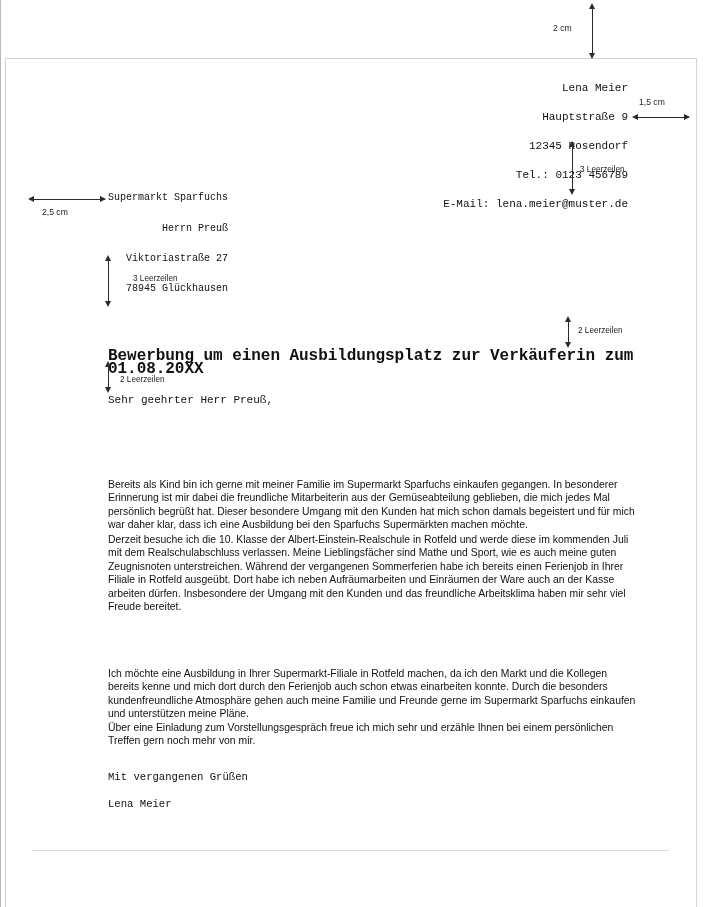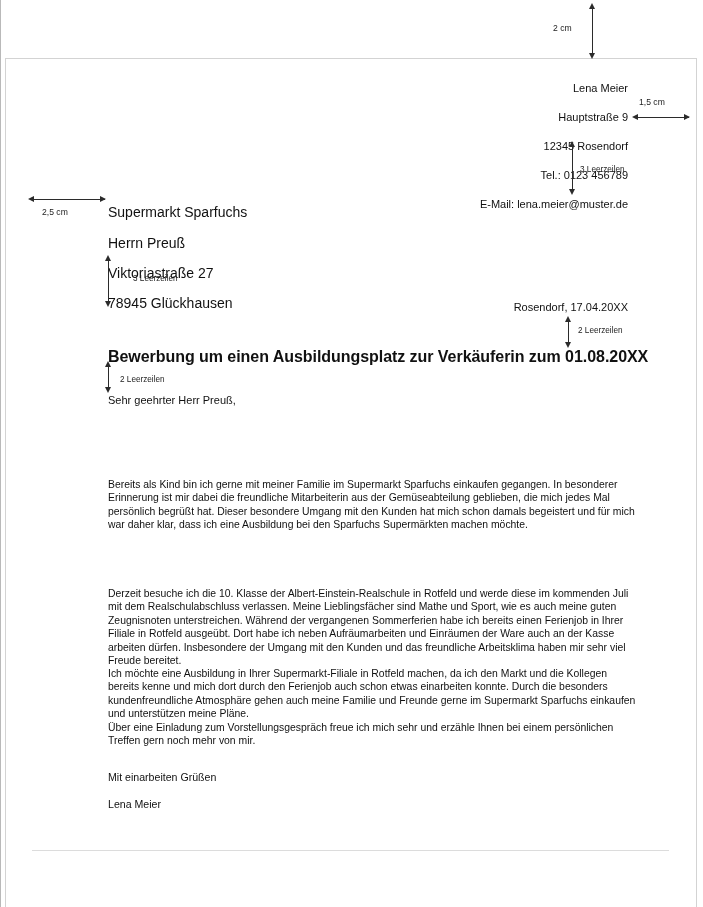--- a/index.html
+++ b/index.html
@@ -39,41 +39,41 @@
     left: 0px;
     top: 0px;
     width: 1px;
     height: 907px;
     background: #b9b9b9;
   }
 
   
   .letter-text {
     position: absolute;
-    font-family: Liberation Sans, sans-serif;
+    font-family: Liberation Mono, monospace;
     font-size: 10.5px;
     line-height: 13.4px;
     color: #111111;
     white-space: pre-line;
   }
 
   #sender-block {
     right: 75px;
     top: 66px;
     text-align: right;
     line-height: 14.6px;
     font-size: 11px;
   }
 
   #recipient-block {
     left: 108px;
-    top: 190px;
-    text-align: left;
+    top: 175px;
+    text-align: right;
     line-height: 15.2px;
-    font-size: 14px;
+    font-size: 10px;
   }
 
   #date-line {
     left: 0;
     right: 75px;
     top: 301px;
     text-align: right;
     font-size: 11px;
   }
 
@@ -95,21 +95,21 @@
     position: absolute;
     left: 108px;
     width: 530px;
     font-size: 10.4px;
     line-height: 13.4px;
     text-align: left;
     color: #111111;
   }
   #par-1 { top: 424px; }
   #par-2 { top: 478px; }
-  #par-3 { top: 587px; }
+  #par-3 { top: 533px; }
   #par-4 { top: 667px; }
   #par-5 { top: 721px; }
 
   #closing {
     left: 108px;
     top: 771px;
     font-size: 10.6px;
   }
   #signature-name {
     left: 108px;
@@ -211,32 +211,31 @@
     <div>E-Mail: lena.meier@muster.de</div>
   </div>
 
   <div class="letter-text" id="recipient-block">
     <div>Supermarkt Sparfuchs</div>
     <div>Herrn Preuß</div>
     <div>Viktoriastraße 27</div>
     <div>78945 Glückhausen</div>
   </div>
 
-  <div class="letter-text" id="date-line">Rosendorf, 17.04.20XX</div>
 
   <div class="letter-text" id="subject-line">Bewerbung um einen Ausbildungsplatz zur Verkäuferin zum 01.08.20XX</div>
 
   <div class="letter-text" id="salutation">Sehr geehrter Herr Preuß,</div>
 
   <div class="body-par" id="par-2">Bereits als Kind bin ich gerne mit meiner Familie im Supermarkt Sparfuchs einkaufen gegangen. In besonderer Erinnerung ist mir dabei die freundliche Mitarbeiterin aus der Gemüseabteilung geblieben, die mich jedes Mal persönlich begrüßt hat. Dieser besondere Umgang mit den Kunden hat mich schon damals begeistert und für mich war daher klar, dass ich eine Ausbildung bei den Sparfuchs Supermärkten machen möchte.</div>
   <div class="body-par" id="par-3">Derzeit besuche ich die 10. Klasse der Albert-Einstein-Realschule in Rotfeld und werde diese im kommenden Juli mit dem Realschulabschluss verlassen. Meine Lieblingsfächer sind Mathe und Sport, wie es auch meine guten Zeugnisnoten unterstreichen. Während der vergangenen Sommerferien habe ich bereits einen Ferienjob in Ihrer Filiale in Rotfeld ausgeübt. Dort habe ich neben Aufräumarbeiten und Einräumen der Ware auch an der Kasse arbeiten dürfen. Insbesondere der Umgang mit den Kunden und das freundliche Arbeitsklima haben mir sehr viel Freude bereitet.</div>
   <div class="body-par" id="par-4">Ich möchte eine Ausbildung in Ihrer Supermarkt-Filiale in Rotfeld machen, da ich den Markt und die Kollegen bereits kenne und mich dort durch den Ferienjob auch schon etwas einarbeiten konnte. Durch die besonders kundenfreundliche Atmosphäre gehen auch meine Familie und Freunde gerne im Supermarkt Sparfuchs einkaufen und unterstützen meine Pläne.</div>
   <div class="body-par" id="par-5">Über eine Einladung zum Vorstellungsgespräch freue ich mich sehr und erzähle Ihnen bei einem persönlichen Treffen gern noch mehr von mir.</div>
 
-  <div class="letter-text" id="closing">Mit einarbeiten Grüßen</div>
+  <div class="letter-text" id="closing">Mit vergangenen Grüßen</div>
   <div class="letter-text" id="signature-name">Lena Meier</div>
 
   <div class="footer-rule"></div>
 
   <div>
     <div class="vline" style="left:592px; top:8px; height:48px;"></div>
     <div class="arrow-up" style="left:589px; top:3px;"></div>
     <div class="arrow-down" style="left:589px; top:53px;"></div>
     <div class="ann-label" style="left:553px; top:23px;">2 cm</div>
   </div>

